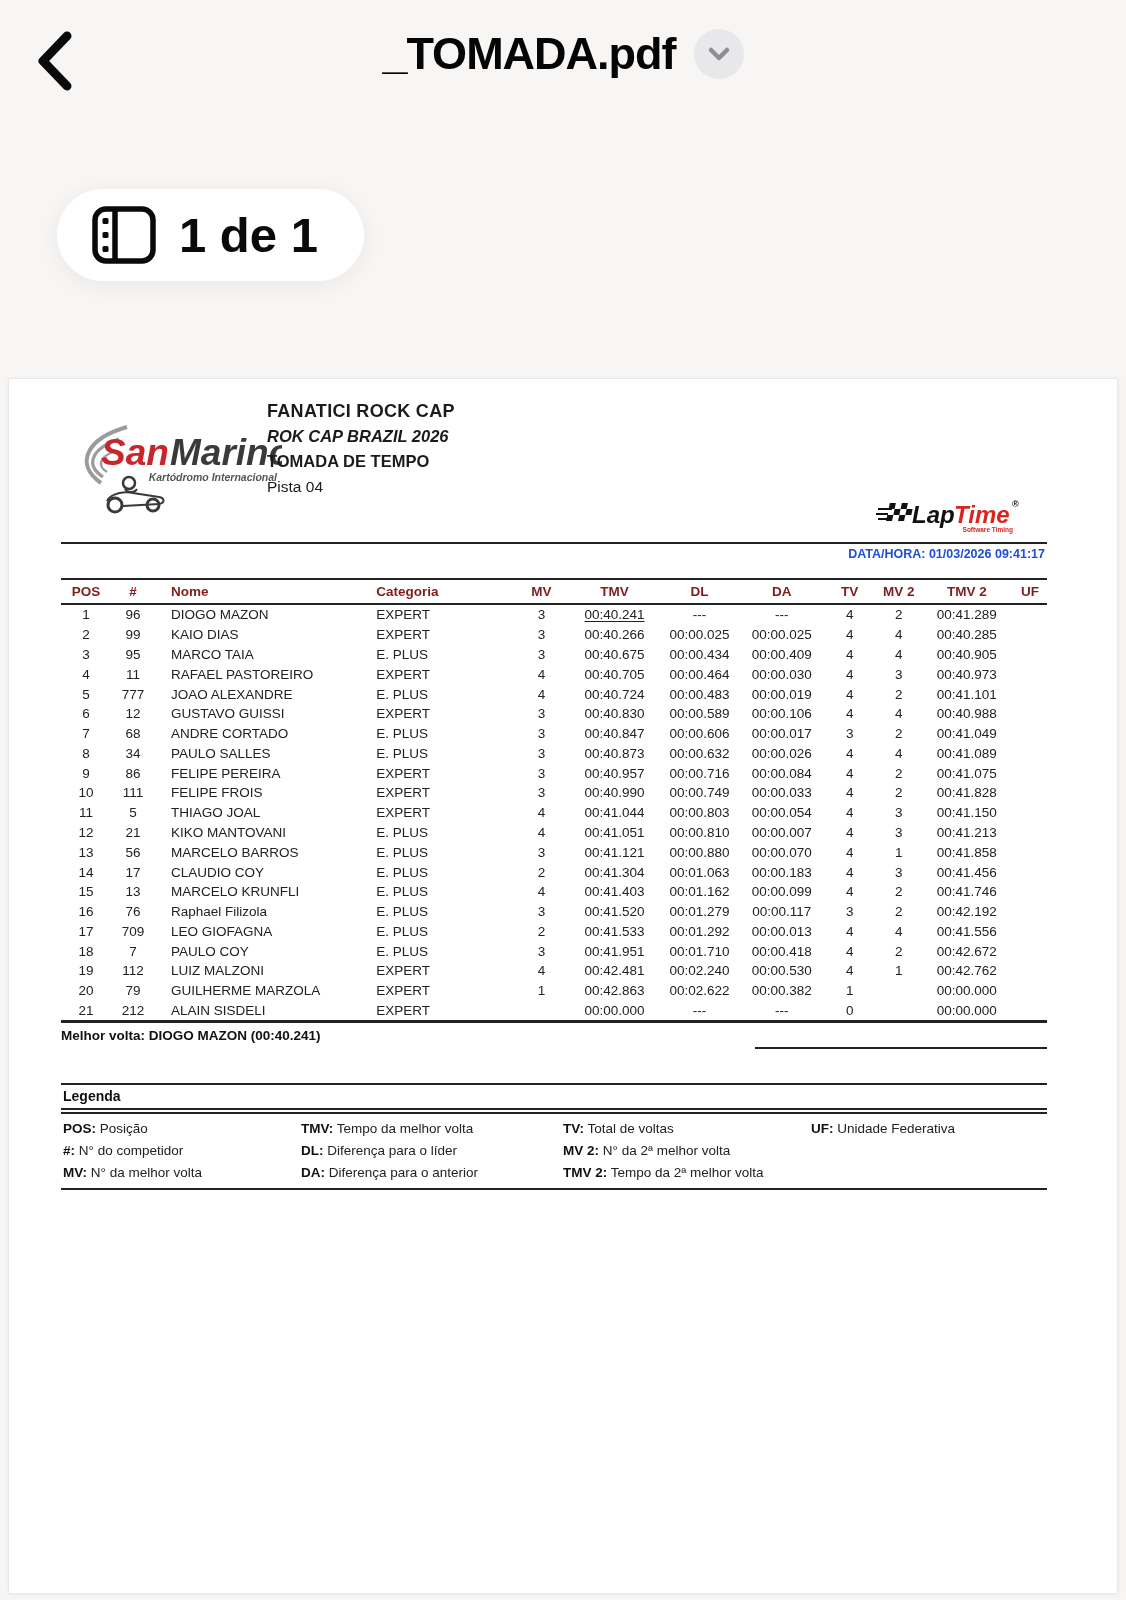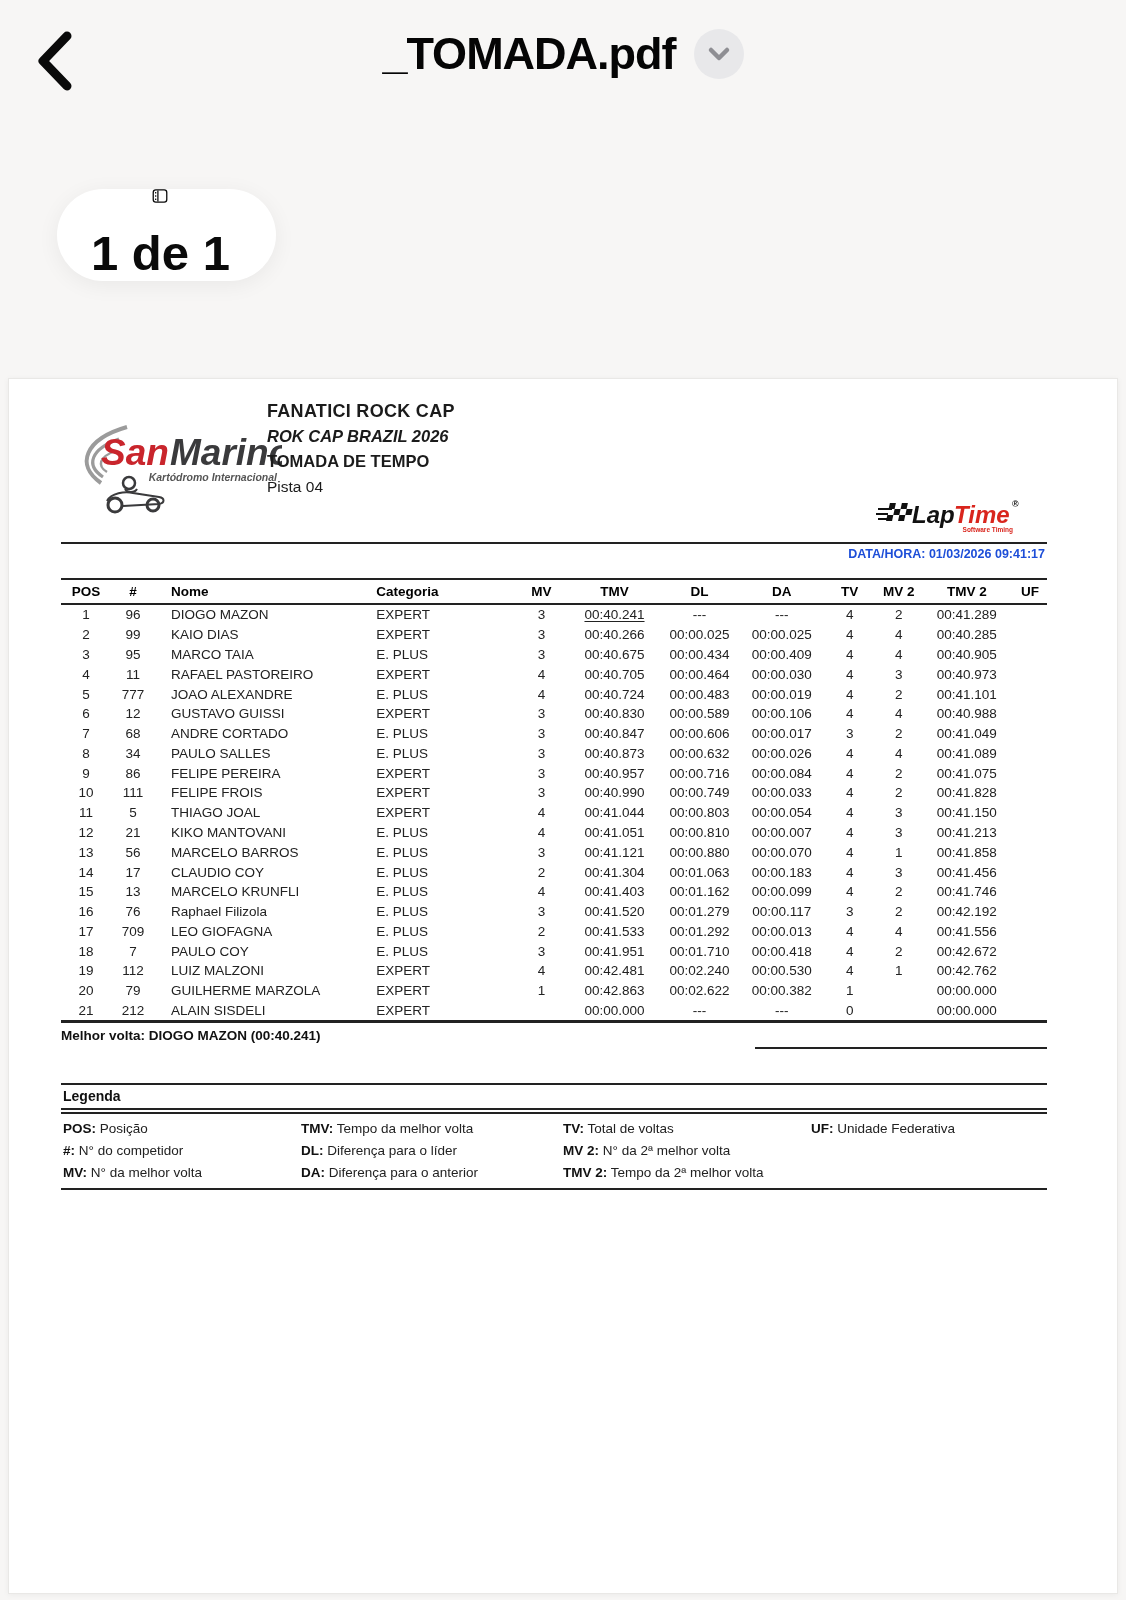--- a/index.html
+++ b/index.html
@@ -33,21 +33,21 @@
     font-size:45px;font-weight:700;letter-spacing:-1px;color:#050505;
   }
   .opts-btn{
     width:50px;height:50px;border-radius:50%;background:var(--chrome-circle);
     display:flex;align-items:center;justify-content:center;cursor:pointer;
   }
   .page-pill{
     position:absolute;left:57px;top:189px;height:92px;
     background:#ffffff;border-radius:46px;
     box-shadow:0 4px 22px rgba(0,0,0,0.06);
-    display:flex;align-items:center;gap:22px;padding:0 46px 0 34px;flex-direction:column;
+    display:flex;align-items:center;gap:22px;padding:0 46px 0 34px;
   }
   .page-pill .pill-label{
     font-size:49px;font-weight:600;color:#0a0a0a;letter-spacing:0;
   }
 
   
   .pdf-page{
     position:absolute;left:8px;top:378px;width:1110px;height:1216px;
     background:#ffffff;border:1px solid #e9e8e6;
     box-shadow:0 1px 6px rgba(0,0,0,0.05);
@@ -69,21 +69,21 @@
   .rule3{border-top:3px solid var(--rule);}
   .rule-dbl{height:6px;border-top:2px solid var(--rule);border-bottom:2px solid var(--rule);}
 
   .datetime{
     text-align:right;font-size:12.5px;font-weight:700;
     padding:3px 2px 17px 0;color:#1d4ed8;
   }
 
   table.timing{border-collapse:collapse;table-layout:fixed;width:986px;font-size:13.5px;}
   table.timing th{
-    font-weight:700;text-align:center;padding:4px 0 4px;color:#000000;
+    font-weight:700;text-align:center;padding:4px 0 4px;color:#7f1d1d;
     border-bottom:2.5px solid var(--rule);
   }
   table.timing th.al,table.timing td.al{text-align:left;padding-left:16px;}
   table.timing td{
     text-align:center;padding:2.4px 0;color:#222;white-space:nowrap;
   }
   td.underline{text-decoration:underline;text-underline-offset:2px;}
 
   .bestlap{
     font-weight:700;font-size:13.5px;color:#111;

